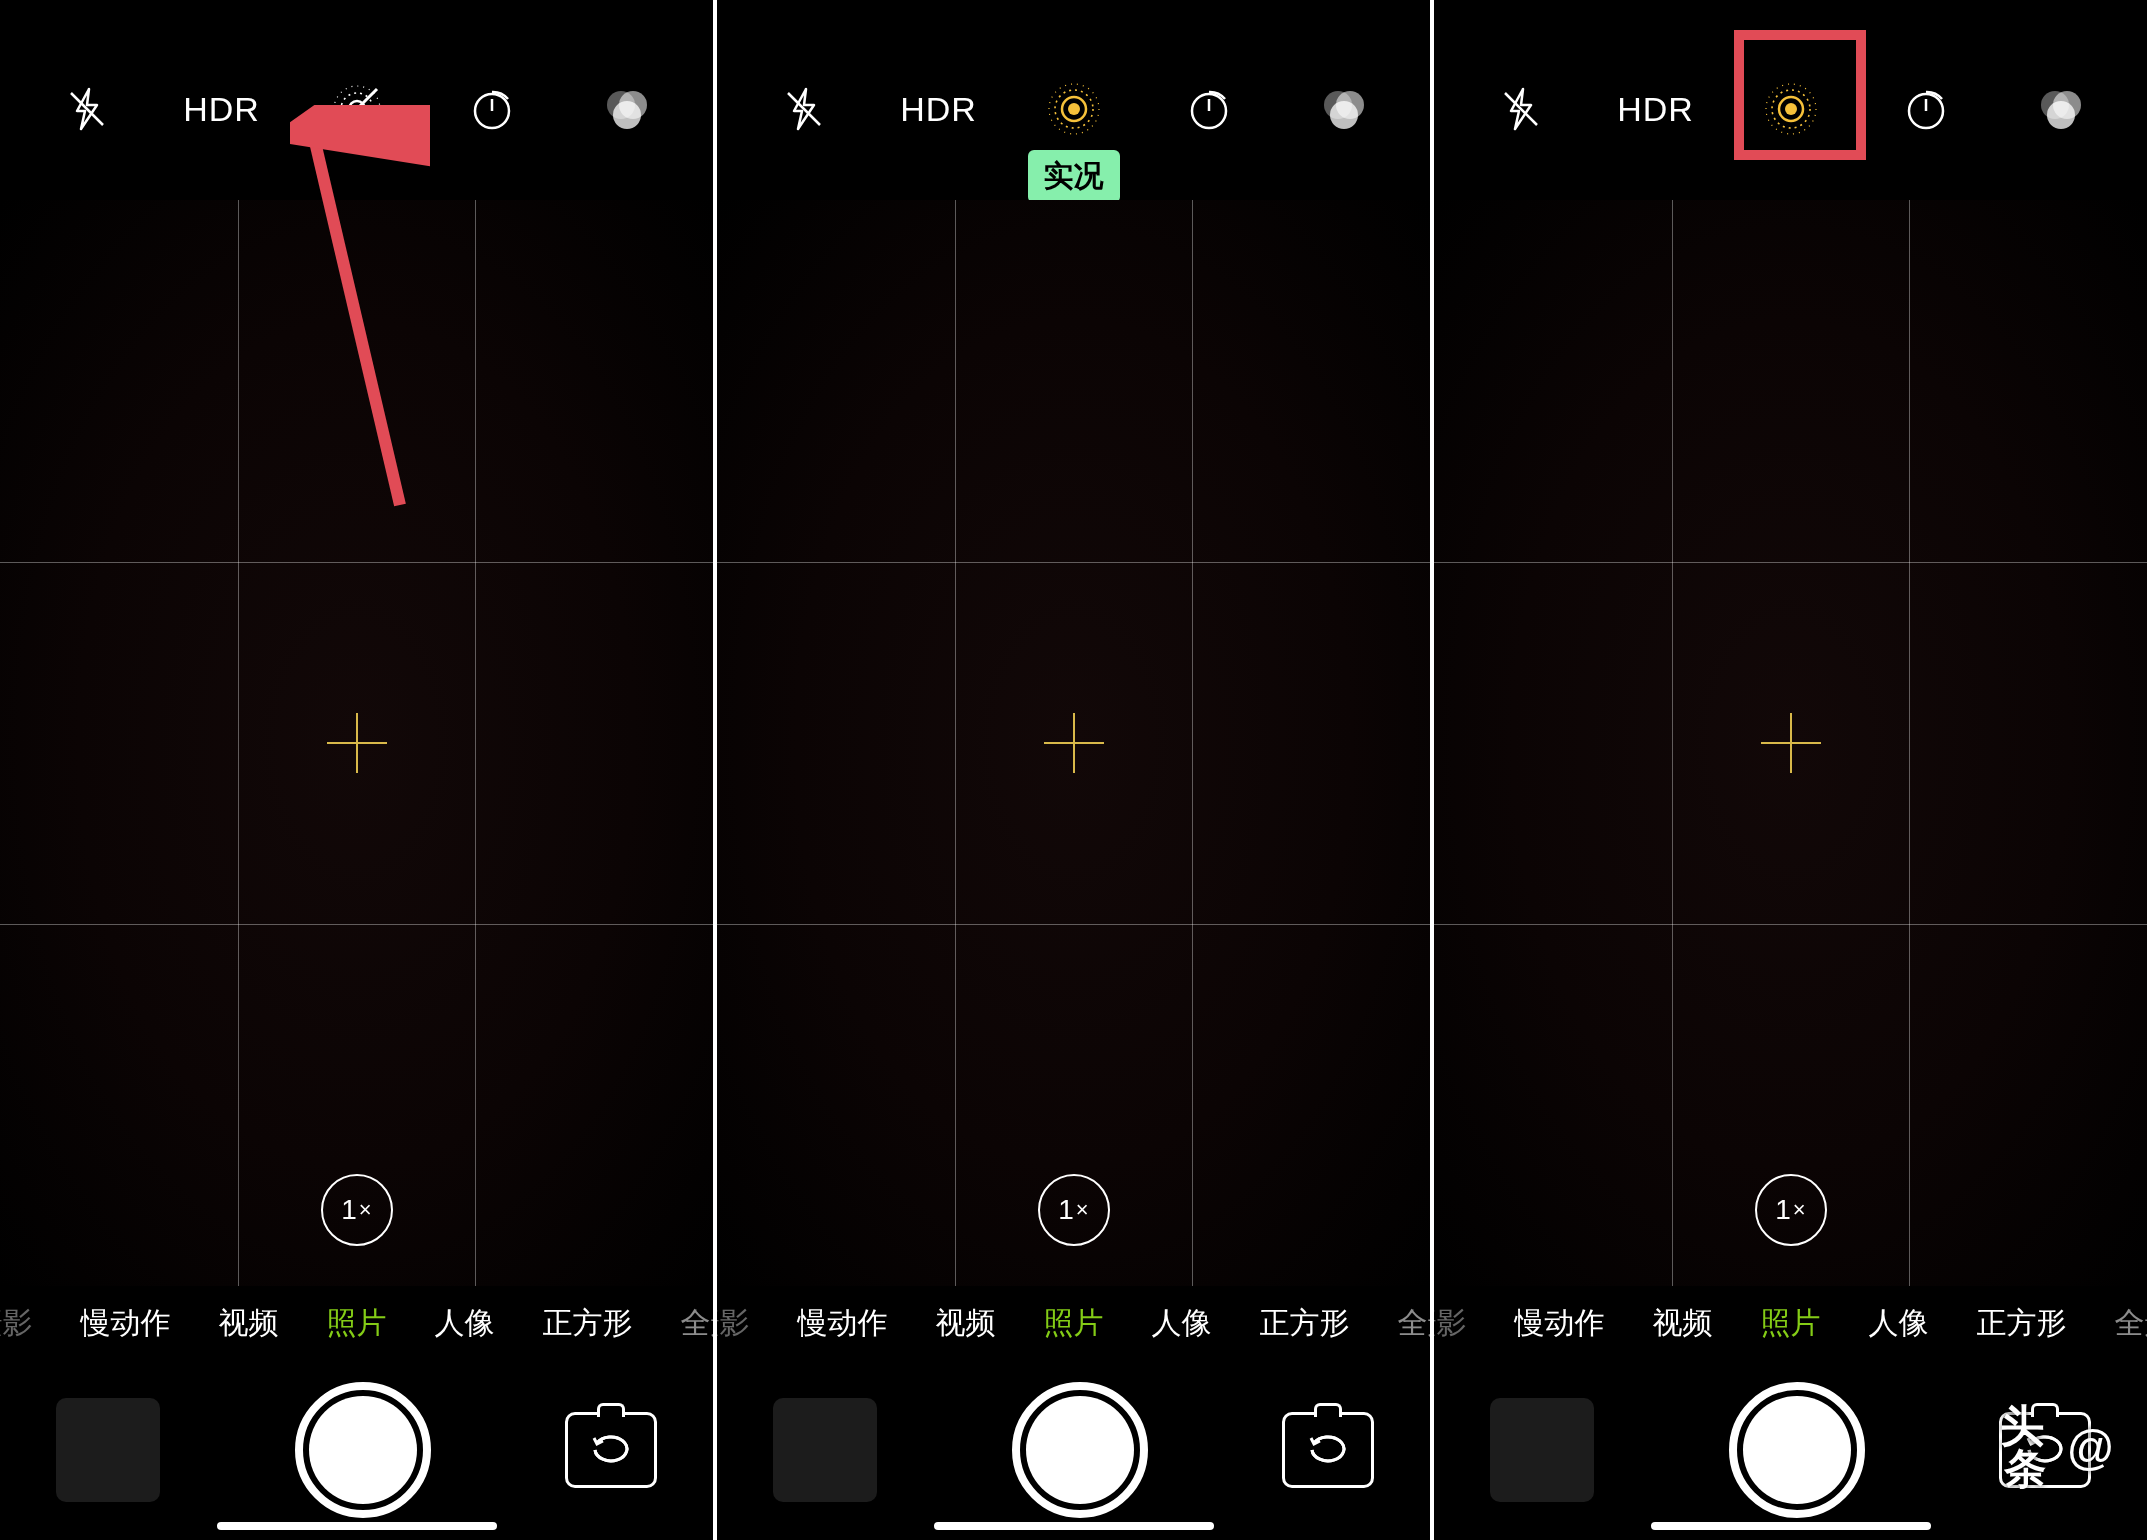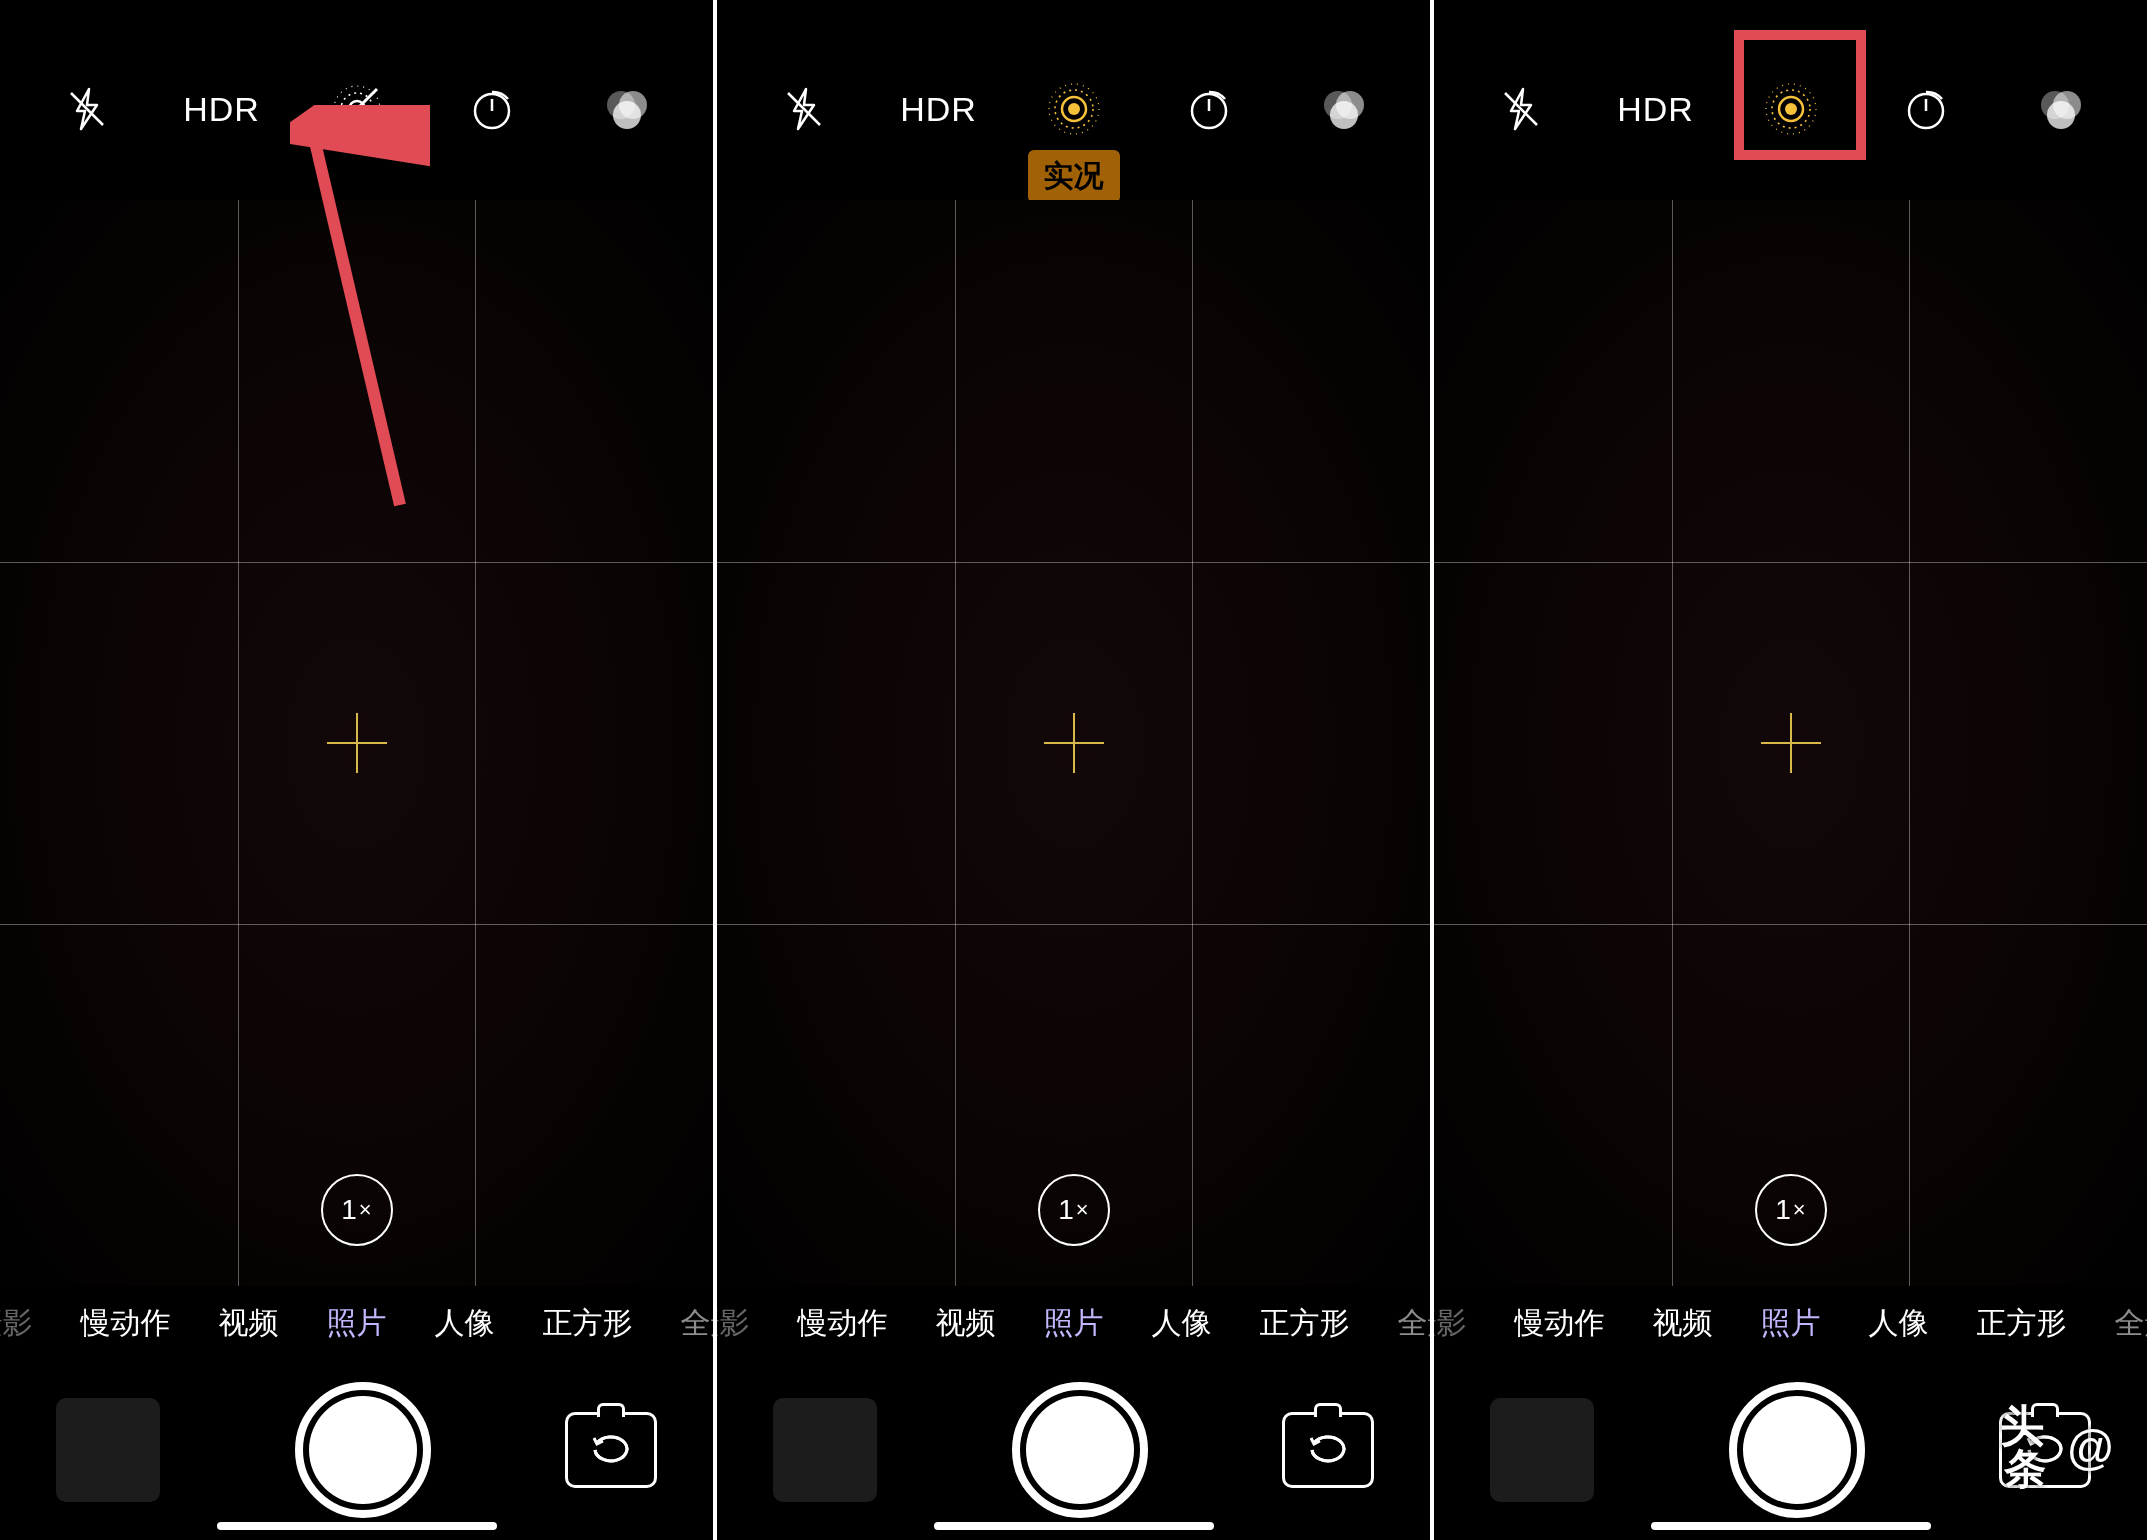--- a/index.html
+++ b/index.html
@@ -51,21 +51,21 @@
     font-size: 34px;
     letter-spacing: 1px;
   }
 
   
   .live-badge {
     position: absolute;
     left: 50%;
     top: 150px;
     transform: translateX(-50%);
-    background: #a16207;
+    background: #86efac;
     color: #000;
     font-size: 30px;
     font-weight: 600;
     padding: 6px 16px;
     border-radius: 6px;
   }
 
   
   .viewfinder {
     flex: 1;
@@ -119,21 +119,21 @@
     display: flex;
     align-items: center;
     justify-content: center;
     gap: 48px;
     color: #fff;
     font-size: 30px;
     font-weight: 500;
     overflow: hidden;
   }
   .modebar .mode { white-space: nowrap; cursor: pointer; }
-  .modebar .mode.active { color: #c4b5fd; }
+  .modebar .mode.active { color: #84cc16; }
   .modebar .mode.faded { opacity: 0.4; }
   .modebar .mode.half-faded { opacity: 0.55; }
 
   
   .bottombar {
     height: 180px;
     display: flex;
     align-items: center;
     justify-content: space-between;
     padding: 0 56px;

